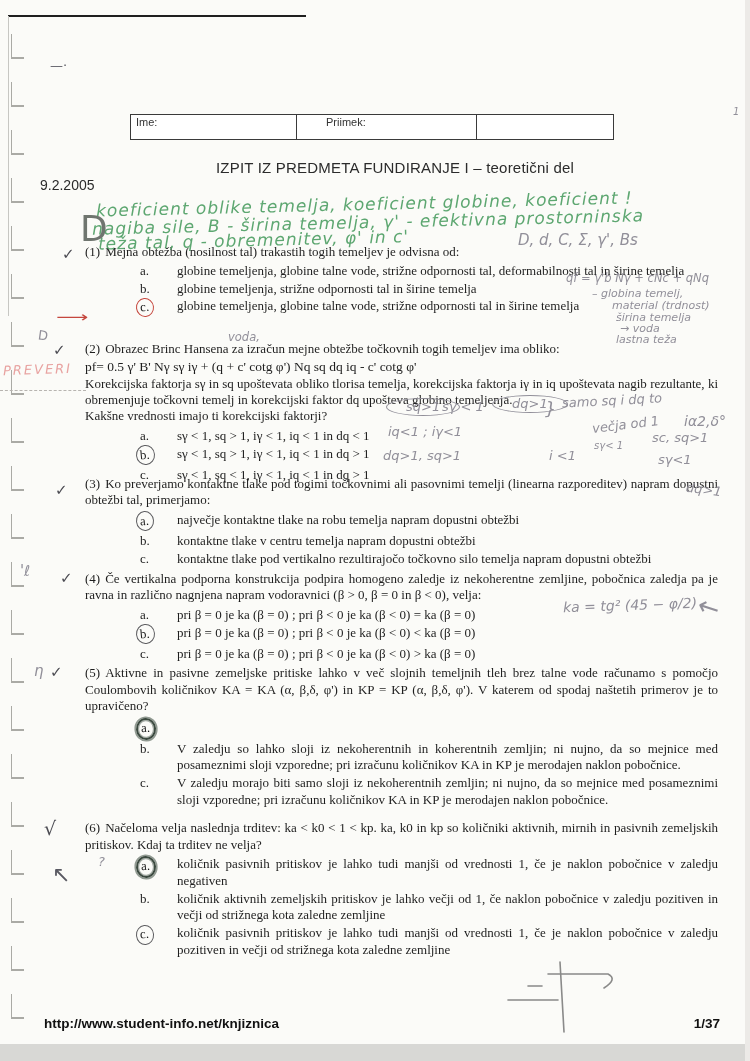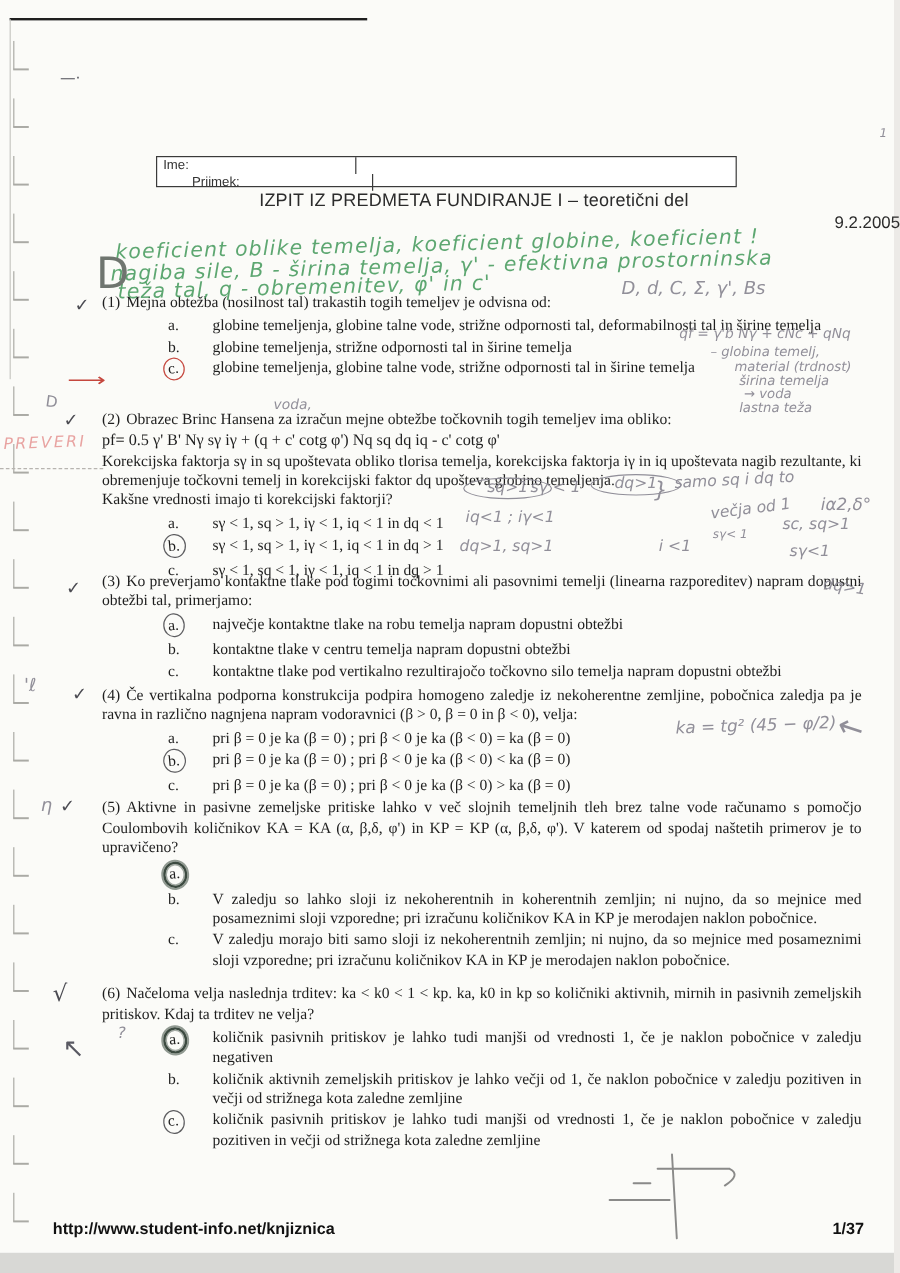--- a/index.html
+++ b/index.html
@@ -20,31 +20,31 @@
       linear-gradient(#90908a 0 24px, transparent 24px),
       linear-gradient(#90908a 0 1.6px, transparent 1.6px);
     background-size:1.4px 48px, 13px 48px;
     background-position:0 0, 0 23px;
     background-repeat:repeat-y, repeat-y;
     opacity:.75;
   }
   .dash-line{position:absolute;left:0;top:390px;width:86px;border-top:1.6px dashed #b7b4b0;}
 
   
-  .hdr-table{position:absolute;left:130px;top:130px;width:484px;height:26px;display:flex;
-    border:1.5px solid #3a3a3a;box-sizing:border-box;background:#fff;flex-direction:column;}
+  .hdr-table{position:absolute;left:130px;top:114px;width:484px;height:26px;display:flex;
+    border:1.5px solid #3a3a3a;box-sizing:border-box;background:#fff;}
   .hdr-cell{box-sizing:border-box;border-right:1.5px solid #3a3a3a;
     font-family:"Liberation Sans",sans-serif;font-size:11px;color:#333;padding:1px 5px;}
   .hdr-cell:nth-child(1){width:166px;}
   .hdr-cell:nth-child(2){width:156px;margin-left:24px;}
   .hdr-cell:nth-child(3){width:162px;border-right:none;}
 
   .title{position:absolute;left:40px;top:159px;width:710px;text-align:center;
     font-family:"Liberation Sans",sans-serif;font-size:15px;color:#2b2b2b;letter-spacing:.2px;}
-  .date{position:absolute;left:40px;top:177px;width:710px;text-align:right;
+  .date{position:absolute;left:40px;top:177px;width:710px;text-align:left;
     font-family:"Liberation Sans",sans-serif;font-size:14px;color:#2b2b2b;}
 
   
   .q{position:absolute;left:85px;width:633px;font-size:13px;line-height:16px;color:#1e1e1e;}
   .q p{margin:0;}
   .q-intro{text-align:justify;}
   .qnum{padding-right:5px;}
   .q-formula{margin-top:2px !important;font-size:13.5px;}
   .q-expl{text-align:justify;margin-top:1px !important;}
   .opts{margin-top:3px;}

